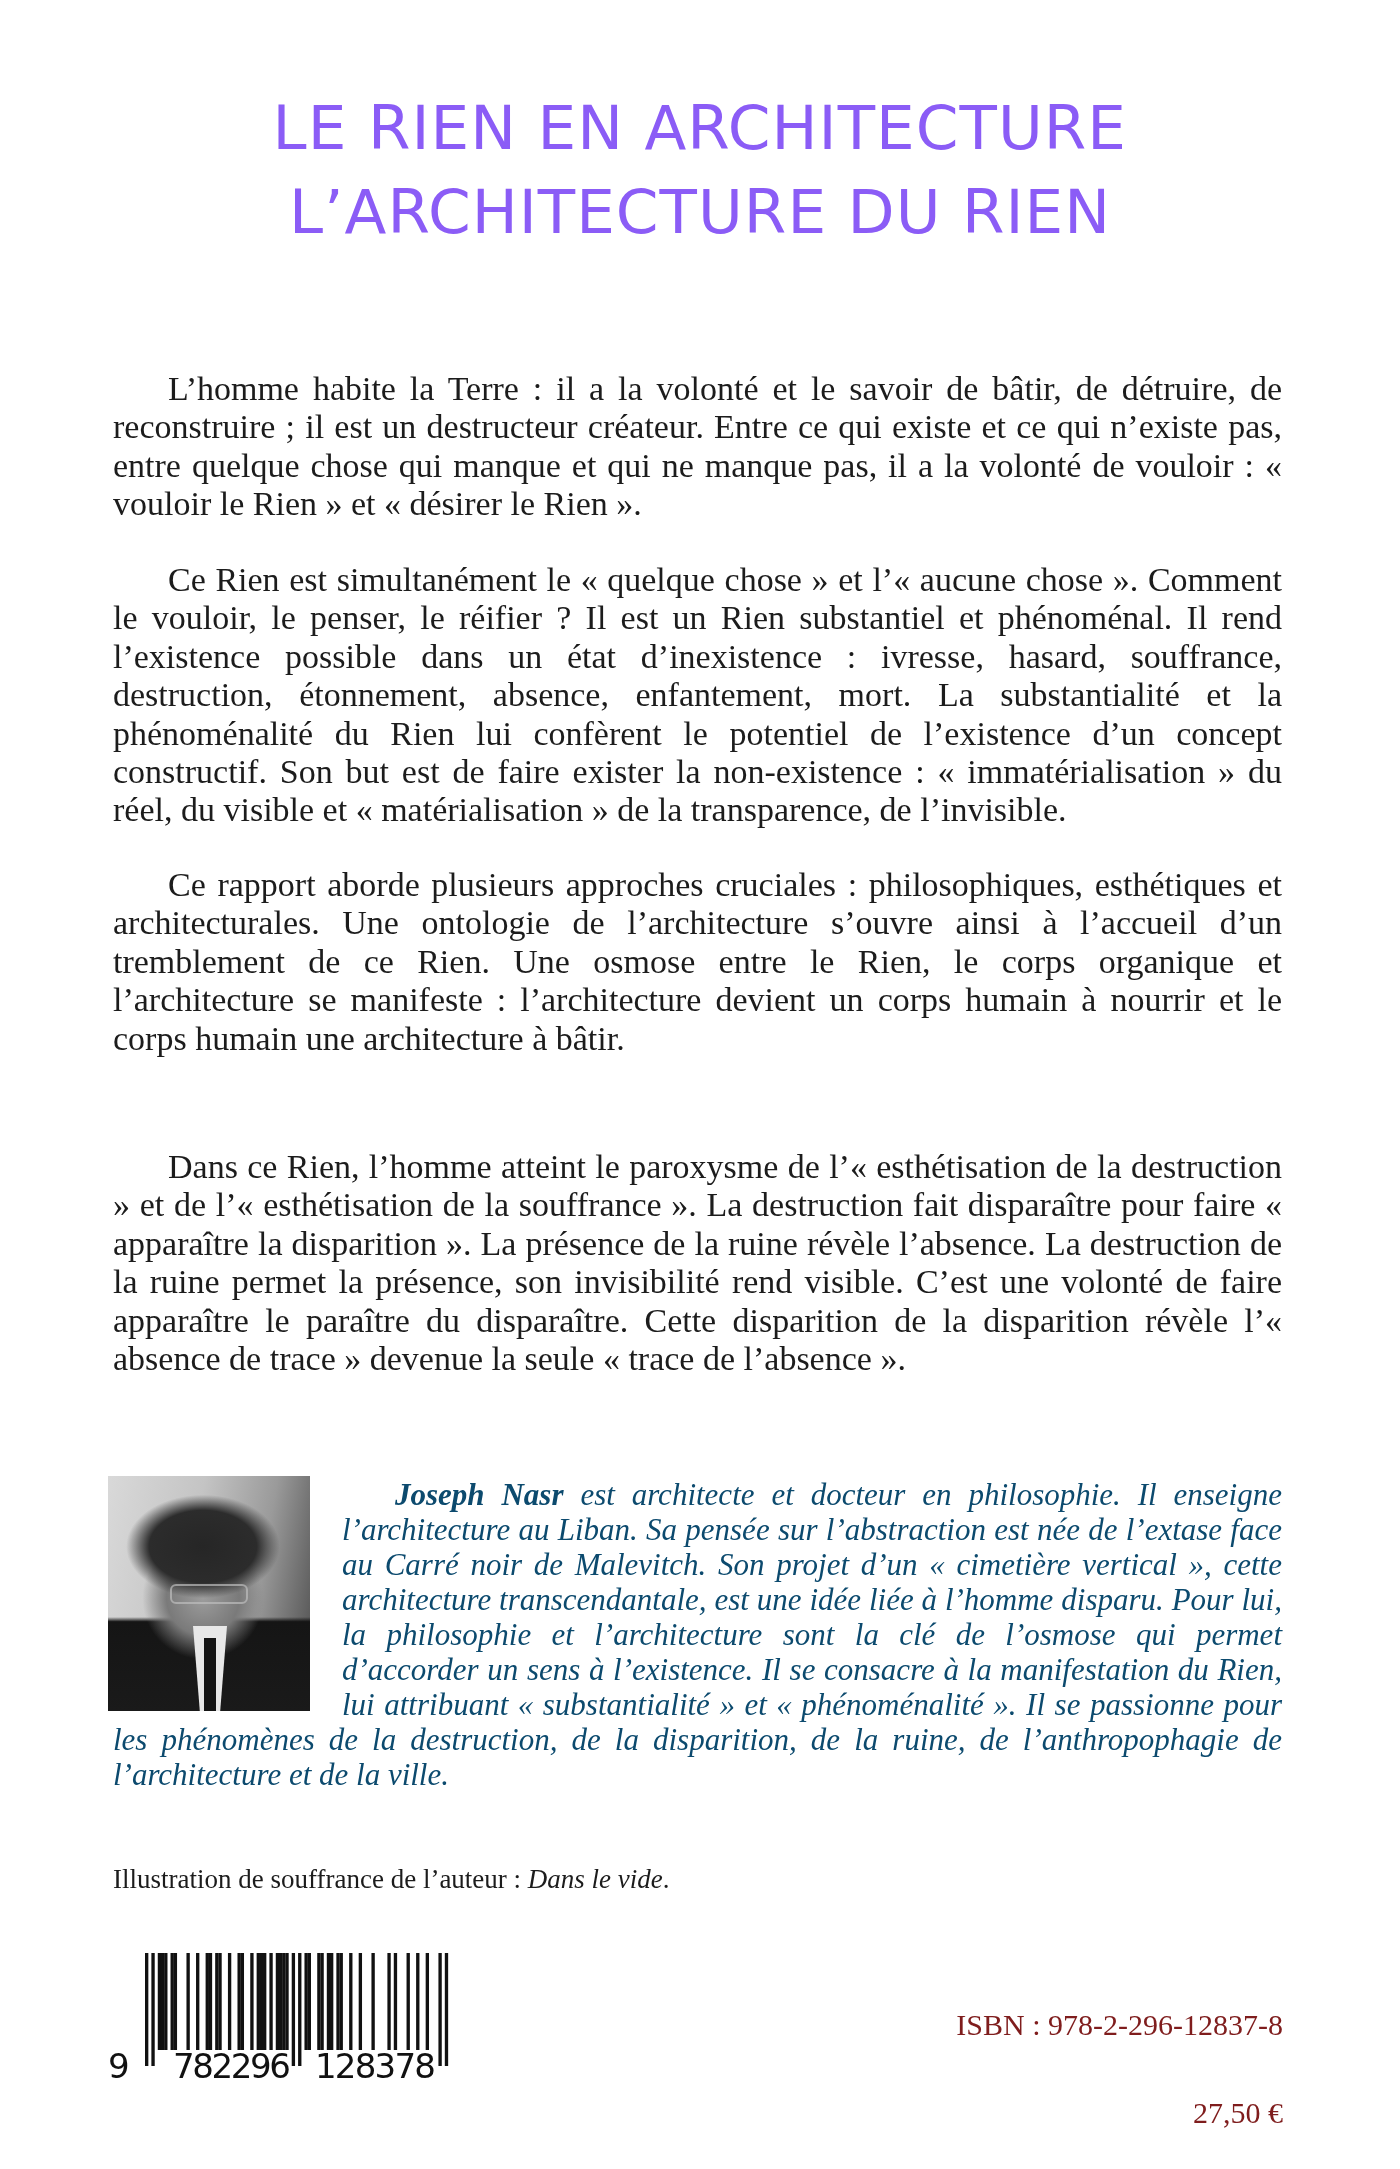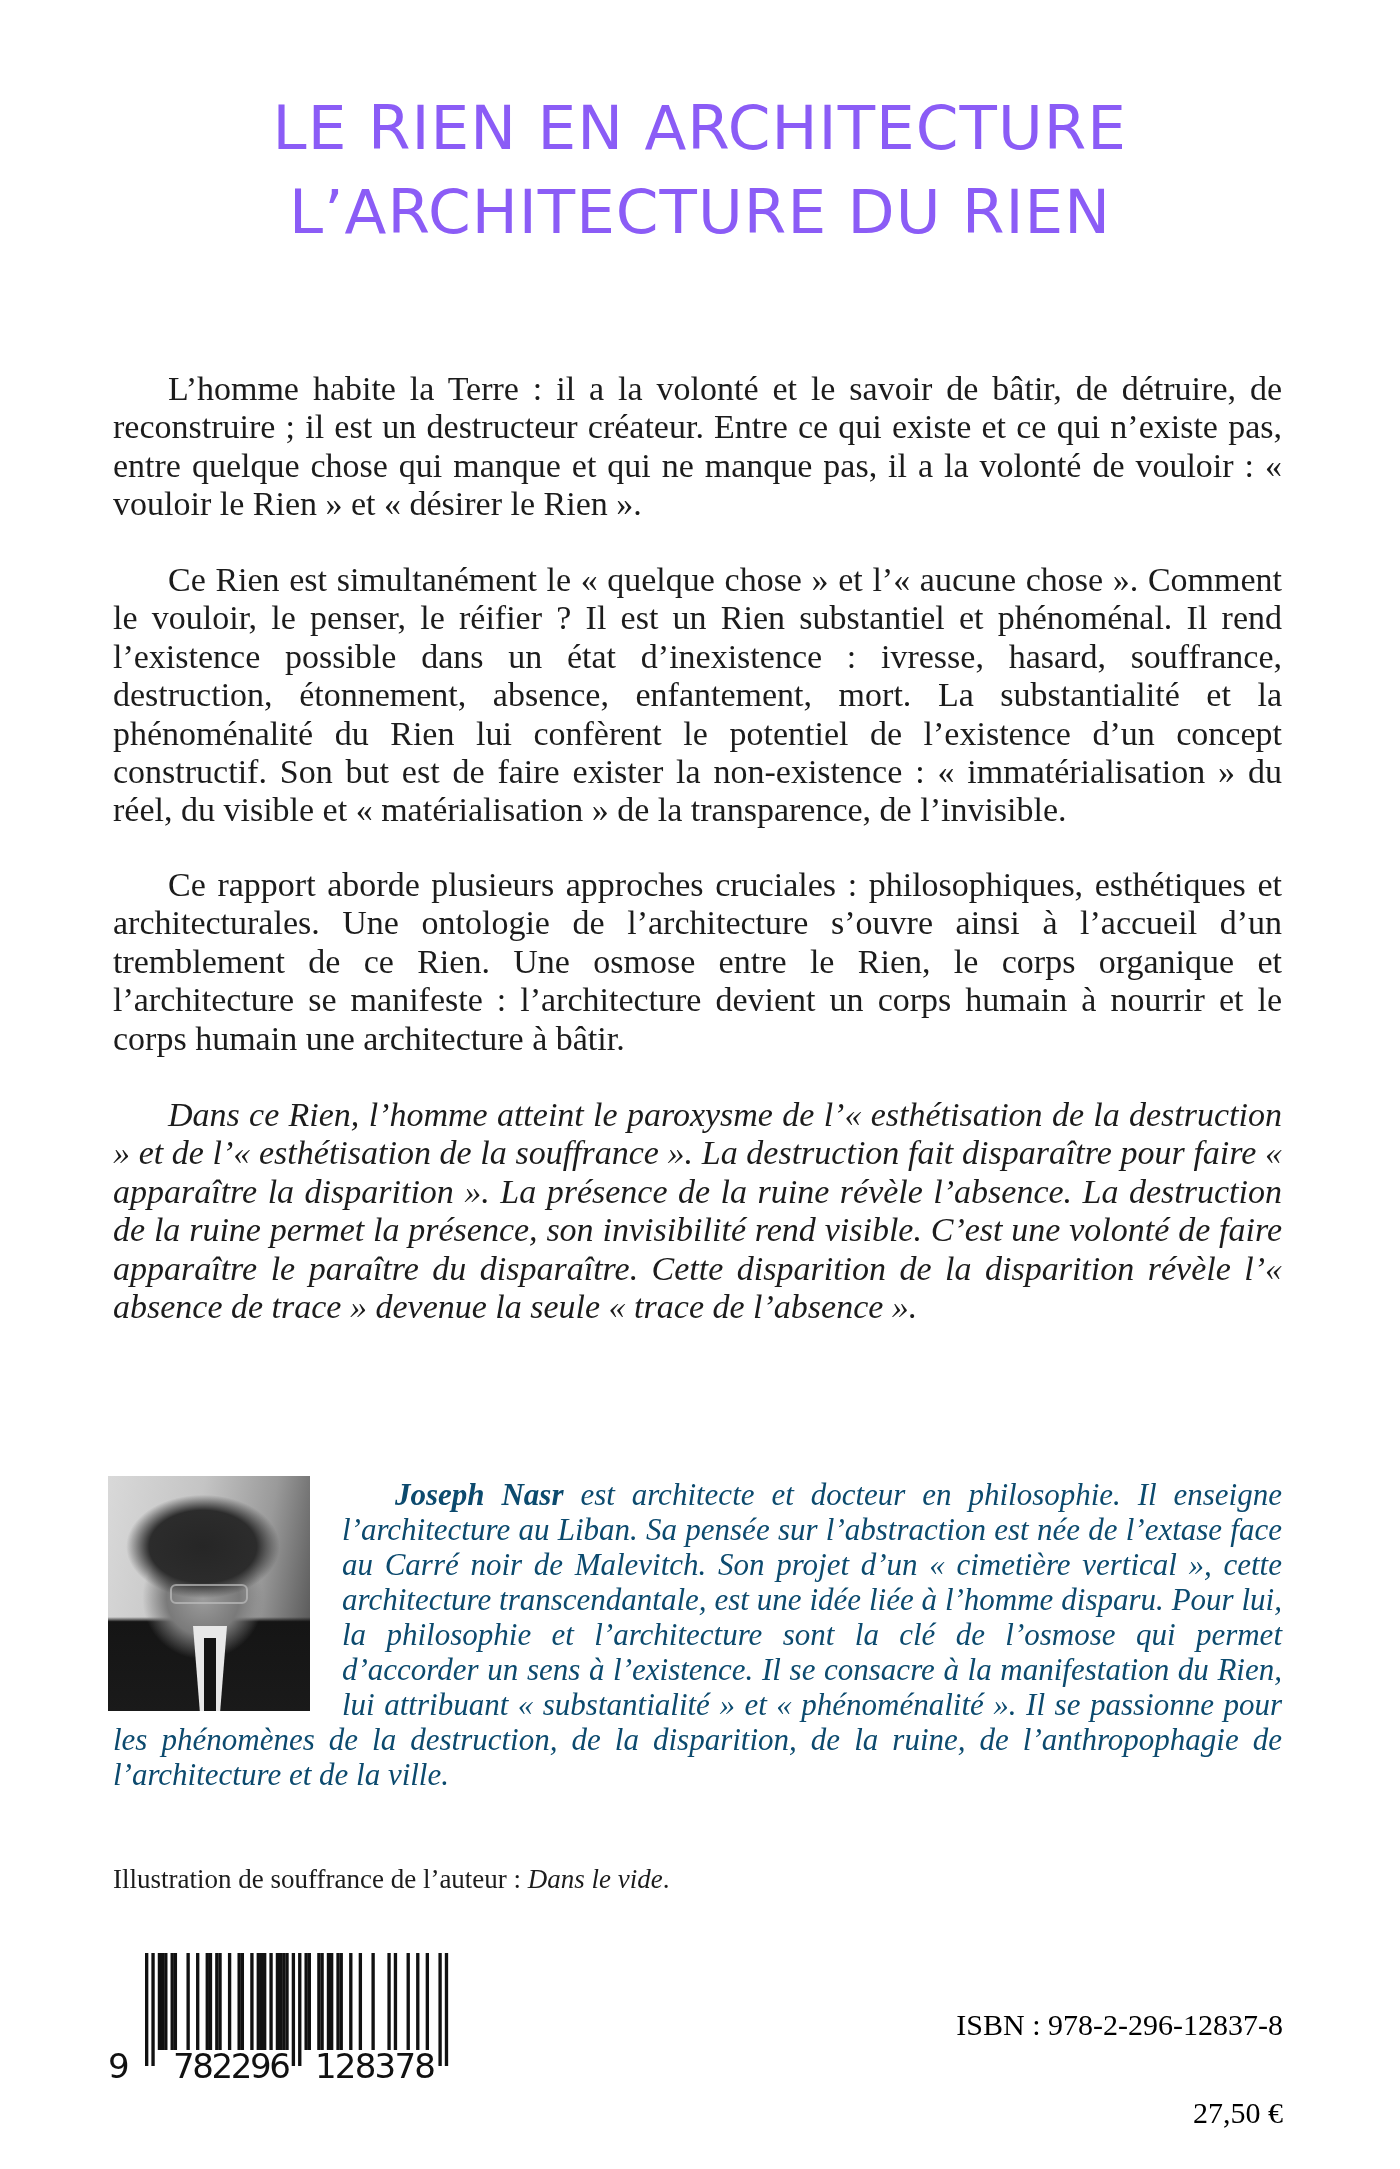--- a/index.html
+++ b/index.html
@@ -18,21 +18,21 @@
 
   .body-col {
     position: absolute; left: 113px; width: 1169px;
     font-family: "Liberation Serif", serif; font-size: 34px; line-height: 38.4px;
     text-align: justify; color: #1c1c1c;
   }
   .body-col p { margin: 0; text-indent: 55px; }
   .p1 { top: 370px; }
   .p2 { top: 561px; }
   .p3 { top: 866px; }
-  .p4 { top: 1096px; font-style: italic; }
+  .p4 { top: 1148px; }
 
   .photo {
     position: absolute; left: 108px; top: 1476px; width: 202px; height: 235px;
     background:
       radial-gradient(ellipse 38% 22% at 47% 30%, #262626 0%, #2c2c2c 70%, rgba(40,40,40,0) 100%),
       radial-gradient(ellipse 30% 26% at 47% 52%, #9c9c9c 0%, #7a7a7a 60%, rgba(120,120,120,0) 100%),
       linear-gradient(180deg, rgba(0,0,0,0) 0%, rgba(0,0,0,0) 60%, #151515 62%, #1a1a1a 100%),
       linear-gradient(100deg, #d9d9d9 0%, #c4c4c4 40%, #9a9a9a 70%, #4a4a4a 100%);
     overflow: hidden;
   }
@@ -52,21 +52,21 @@
   .credit {
     position: absolute; left: 113px; top: 1864px;
     font-family: "Liberation Serif", serif; font-size: 27px; line-height: 30px; color: #1c1c1c;
   }
   .credit i { font-style: italic; text-align: center; }
 
   .barcode { position: absolute; left: 105px; top: 1953px; width: 345px; height: 130px; }
   .barcode svg { display: block; }
   .isbn, .price {
     position: absolute; right: 117px; text-align: center;
-    font-family: "Liberation Serif", serif; font-size: 30px; line-height: 32px; color: #000000; white-space: nowrap;
+    font-family: "Liberation Serif", serif; font-size: 30px; line-height: 32px; color: #7f1d1d; white-space: nowrap;
   }
   .isbn { top: 2009px; }
   .price { top: 2061px; margin-top: 36px; }
 </style>
 </head>
 <body>
 
 <div class="title" id="title1"><span>LE RIEN EN ARCHITECTURE</span></div>
 <div class="title" id="title2"><span>L’ARCHITECTURE DU RIEN</span></div>
 

